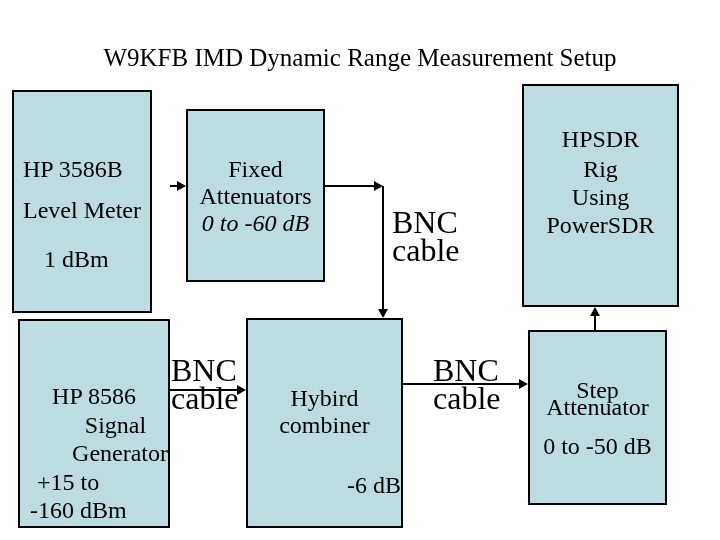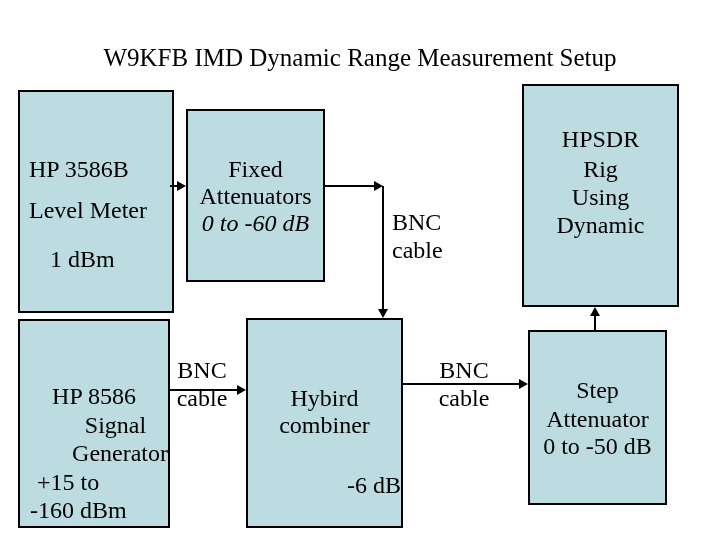--- a/index.html
+++ b/index.html
@@ -31,66 +31,66 @@
   .vline{position:absolute;width:2px;background:var(--line);}
   .ah-r{position:absolute;width:0;height:0;
     border-top:5px solid transparent;border-bottom:5px solid transparent;
     border-left:9px solid var(--line);}
   .ah-d{position:absolute;width:0;height:0;
     border-left:5px solid transparent;border-right:5px solid transparent;
     border-top:9px solid var(--line);}
   .ah-u{position:absolute;width:0;height:0;
     border-left:5px solid transparent;border-right:5px solid transparent;
     border-bottom:9px solid var(--line);}
-  .lbl{position:absolute;font-size:24px;line-height:28px;}
+  .lbl{position:absolute;font-size:32px;line-height:28px;}
   .lbl.c{text-align:center;}
 </style>
 </head>
 <body>
 
 <div class="stage">
 
   <div class="title">W9KFB IMD Dynamic Range Measurement Setup</div>
 
-  <div class="box" style="left:18px;top:90px;width:156px;height:223px;padding-left:36px;">
+  <div class="box" style="left:12px;top:90px;width:140px;height:223px;padding-left:36px;">
     <div class="bline" style="top:63px;left:9px;">HP 3586B</div>
     <div class="bline" style="top:104px;left:9px;">Level Meter</div>
     <div class="bline" style="top:153px;left:30px;">1 dBm</div>
   </div>
 
   <div class="box" style="left:186px;top:109px;width:139px;height:173px;">
     <div class="bline c" style="top:44px;">Fixed</div>
     <div class="bline c" style="top:71px;">Attenuators</div>
     <div class="bline c" style="top:98px;font-style:italic;">0 to -60 dB</div>
   </div>
 
   <div class="box" style="left:522px;top:84px;width:157px;height:223px;">
     <div class="bline c" style="top:39px;">HPSDR</div>
     <div class="bline c" style="top:69px;">Rig</div>
     <div class="bline c" style="top:97px;">Using</div>
-    <div class="bline c" style="top:125px;">Dynamic</div>
+    <div class="bline c" style="top:125px;">PowerSDR</div>
   </div>
 
   <div class="box" style="left:18px;top:319px;width:152px;height:209px;">
     <div class="bline c" style="top:61px;">HP 8586</div>
     <div class="bline c" style="top:90px;margin-left:43px;">Signal</div>
     <div class="bline c" style="top:118px;text-align:right;">Generator</div>
     <div class="bline" style="top:147px;left:17px;">+15 to</div>
     <div class="bline" style="top:175px;left:10px;">-160 dBm</div>
   </div>
 
   <div class="box" style="left:246px;top:318px;width:157px;height:210px;">
     <div class="bline c" style="top:64px;">Hybird</div>
     <div class="bline c" style="top:91px;">combiner</div>
     <div class="bline c" style="top:151px;text-align:right;">-6 dB</div>
   </div>
 
   <div class="box" style="left:528px;top:330px;width:139px;height:175px;">
     <div class="bline c" style="top:44px;">Step</div>
-    <div class="bline c" style="top:73px;">Attenuator</div>
+    <div class="bline c" style="top:61px;">Attenuator</div>
     <div class="bline c" style="top:100px;">0 to -50 dB</div>
   </div>
 
   <div>
     <div class="hline" style="left:170px;top:185px;width:8px;"></div>
     <div class="ah-r" style="left:177px;top:181px;"></div>
   </div>
 
   <div>
     <div class="hline" style="left:325px;top:185px;width:50px;"></div>

